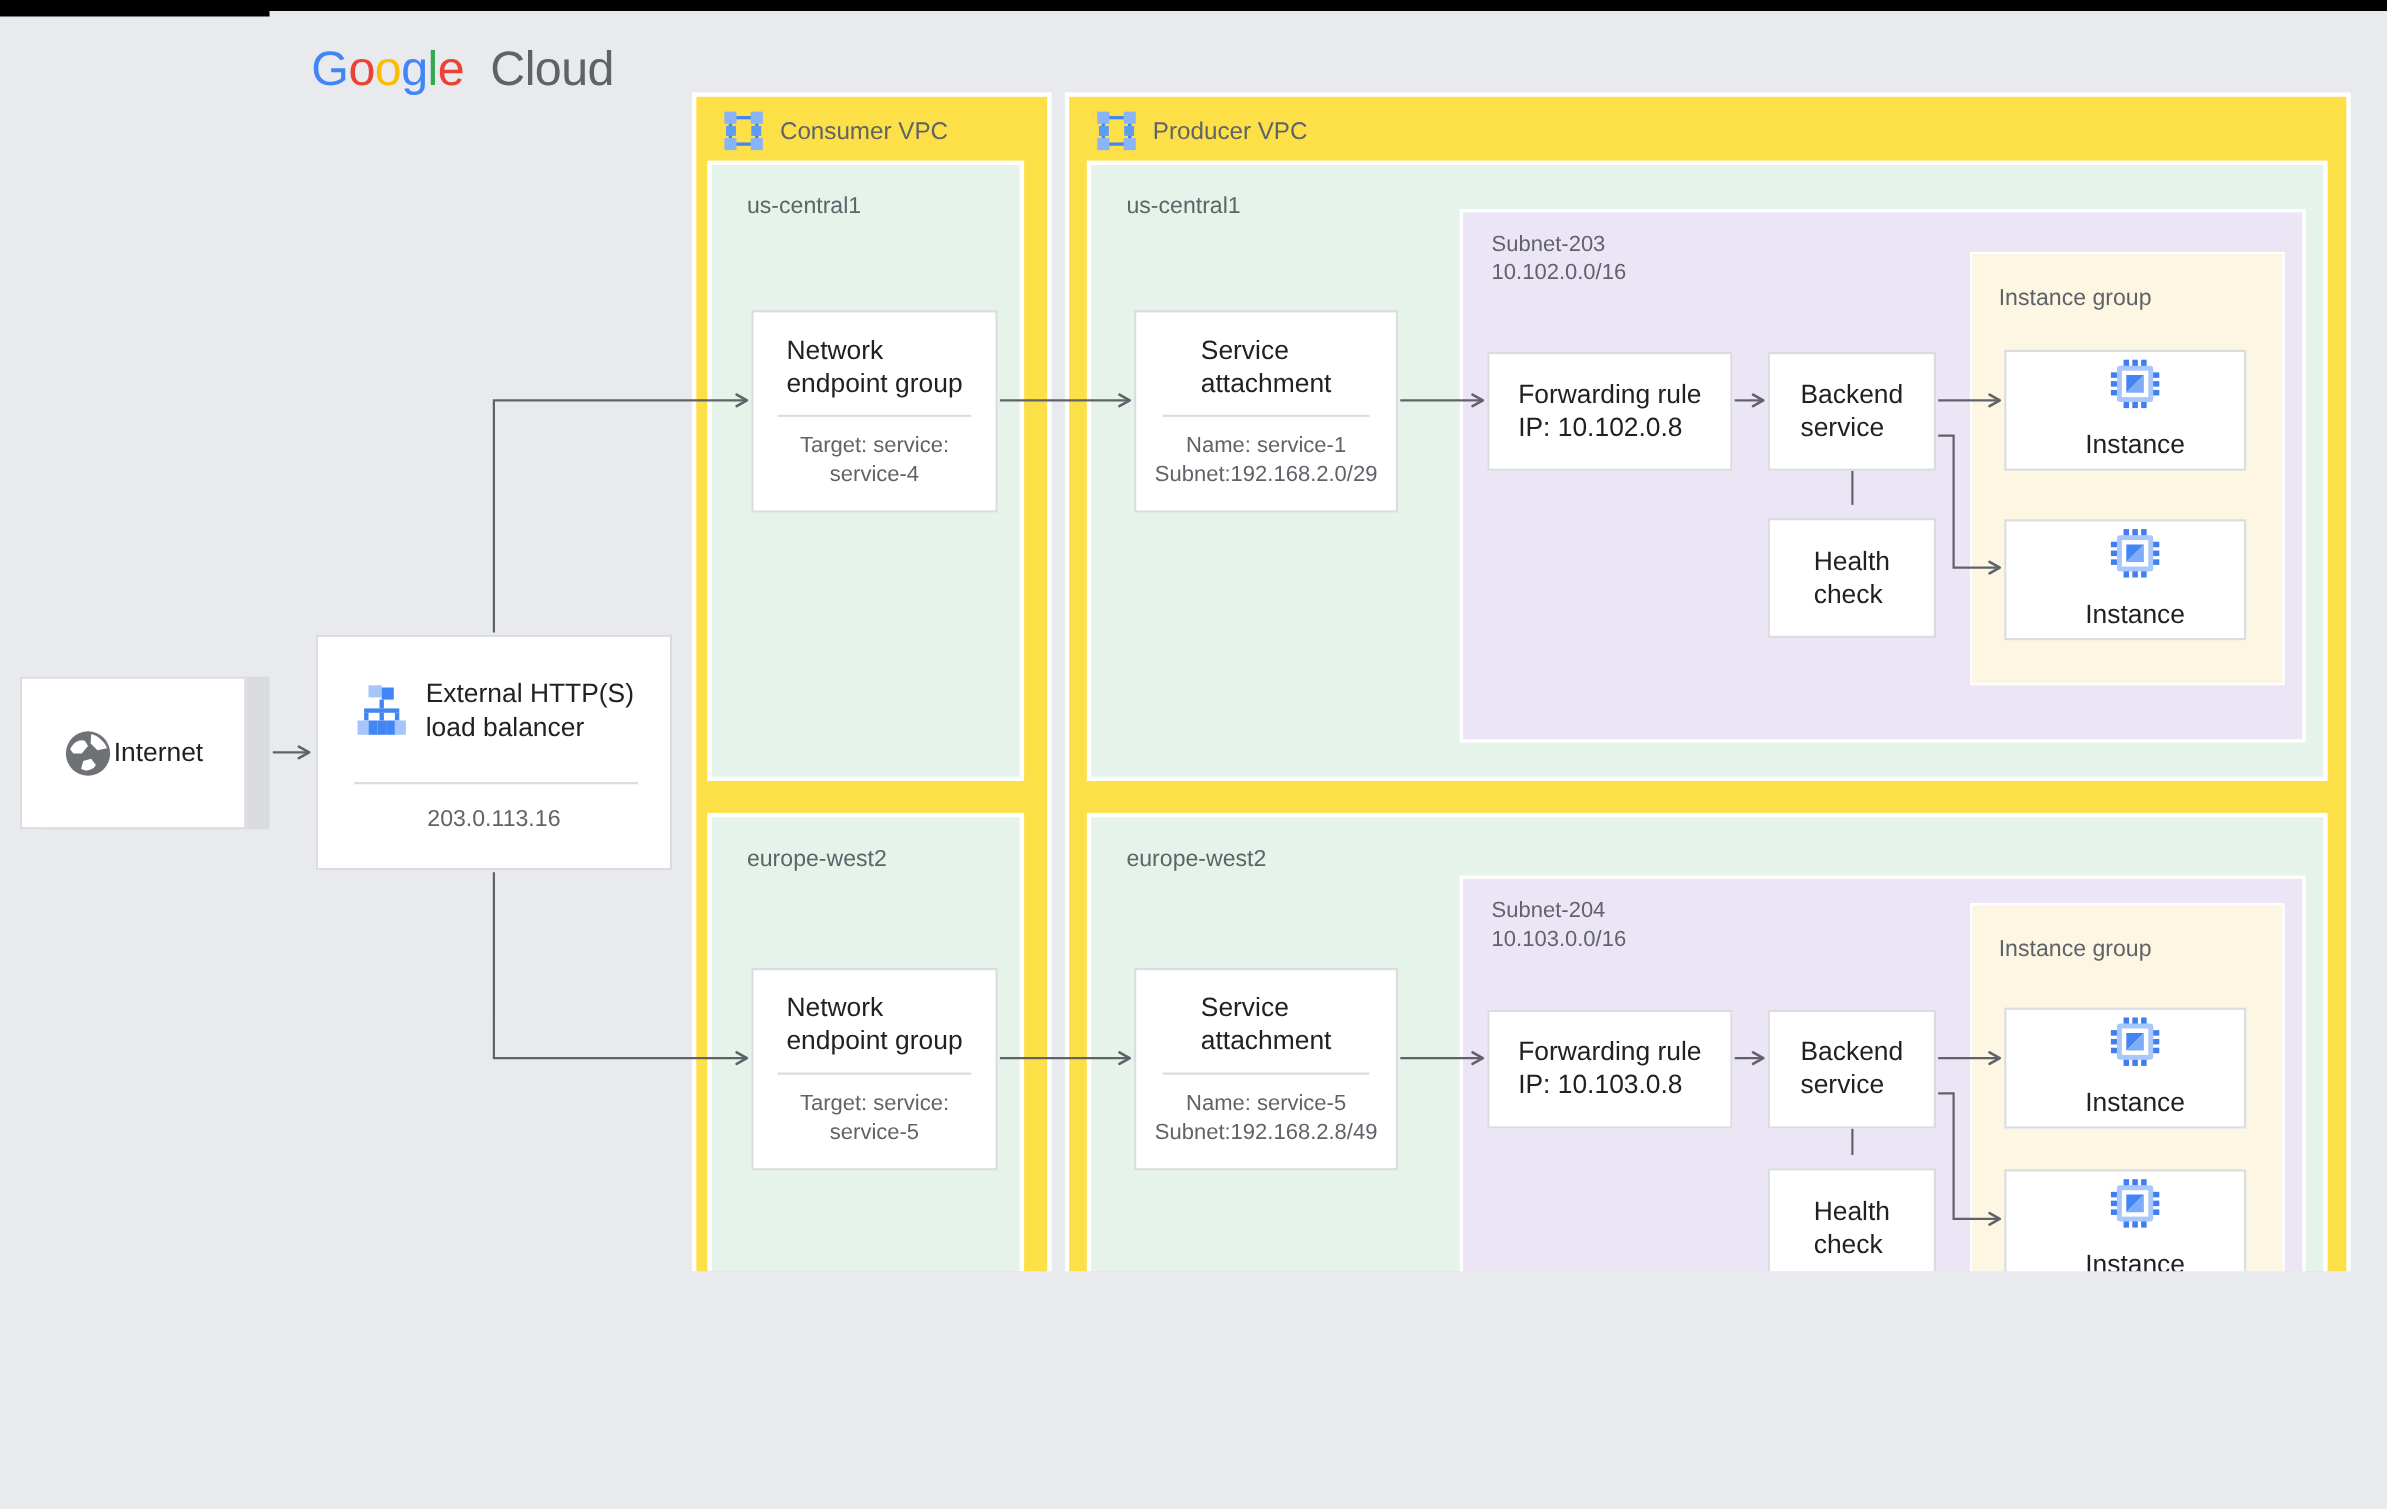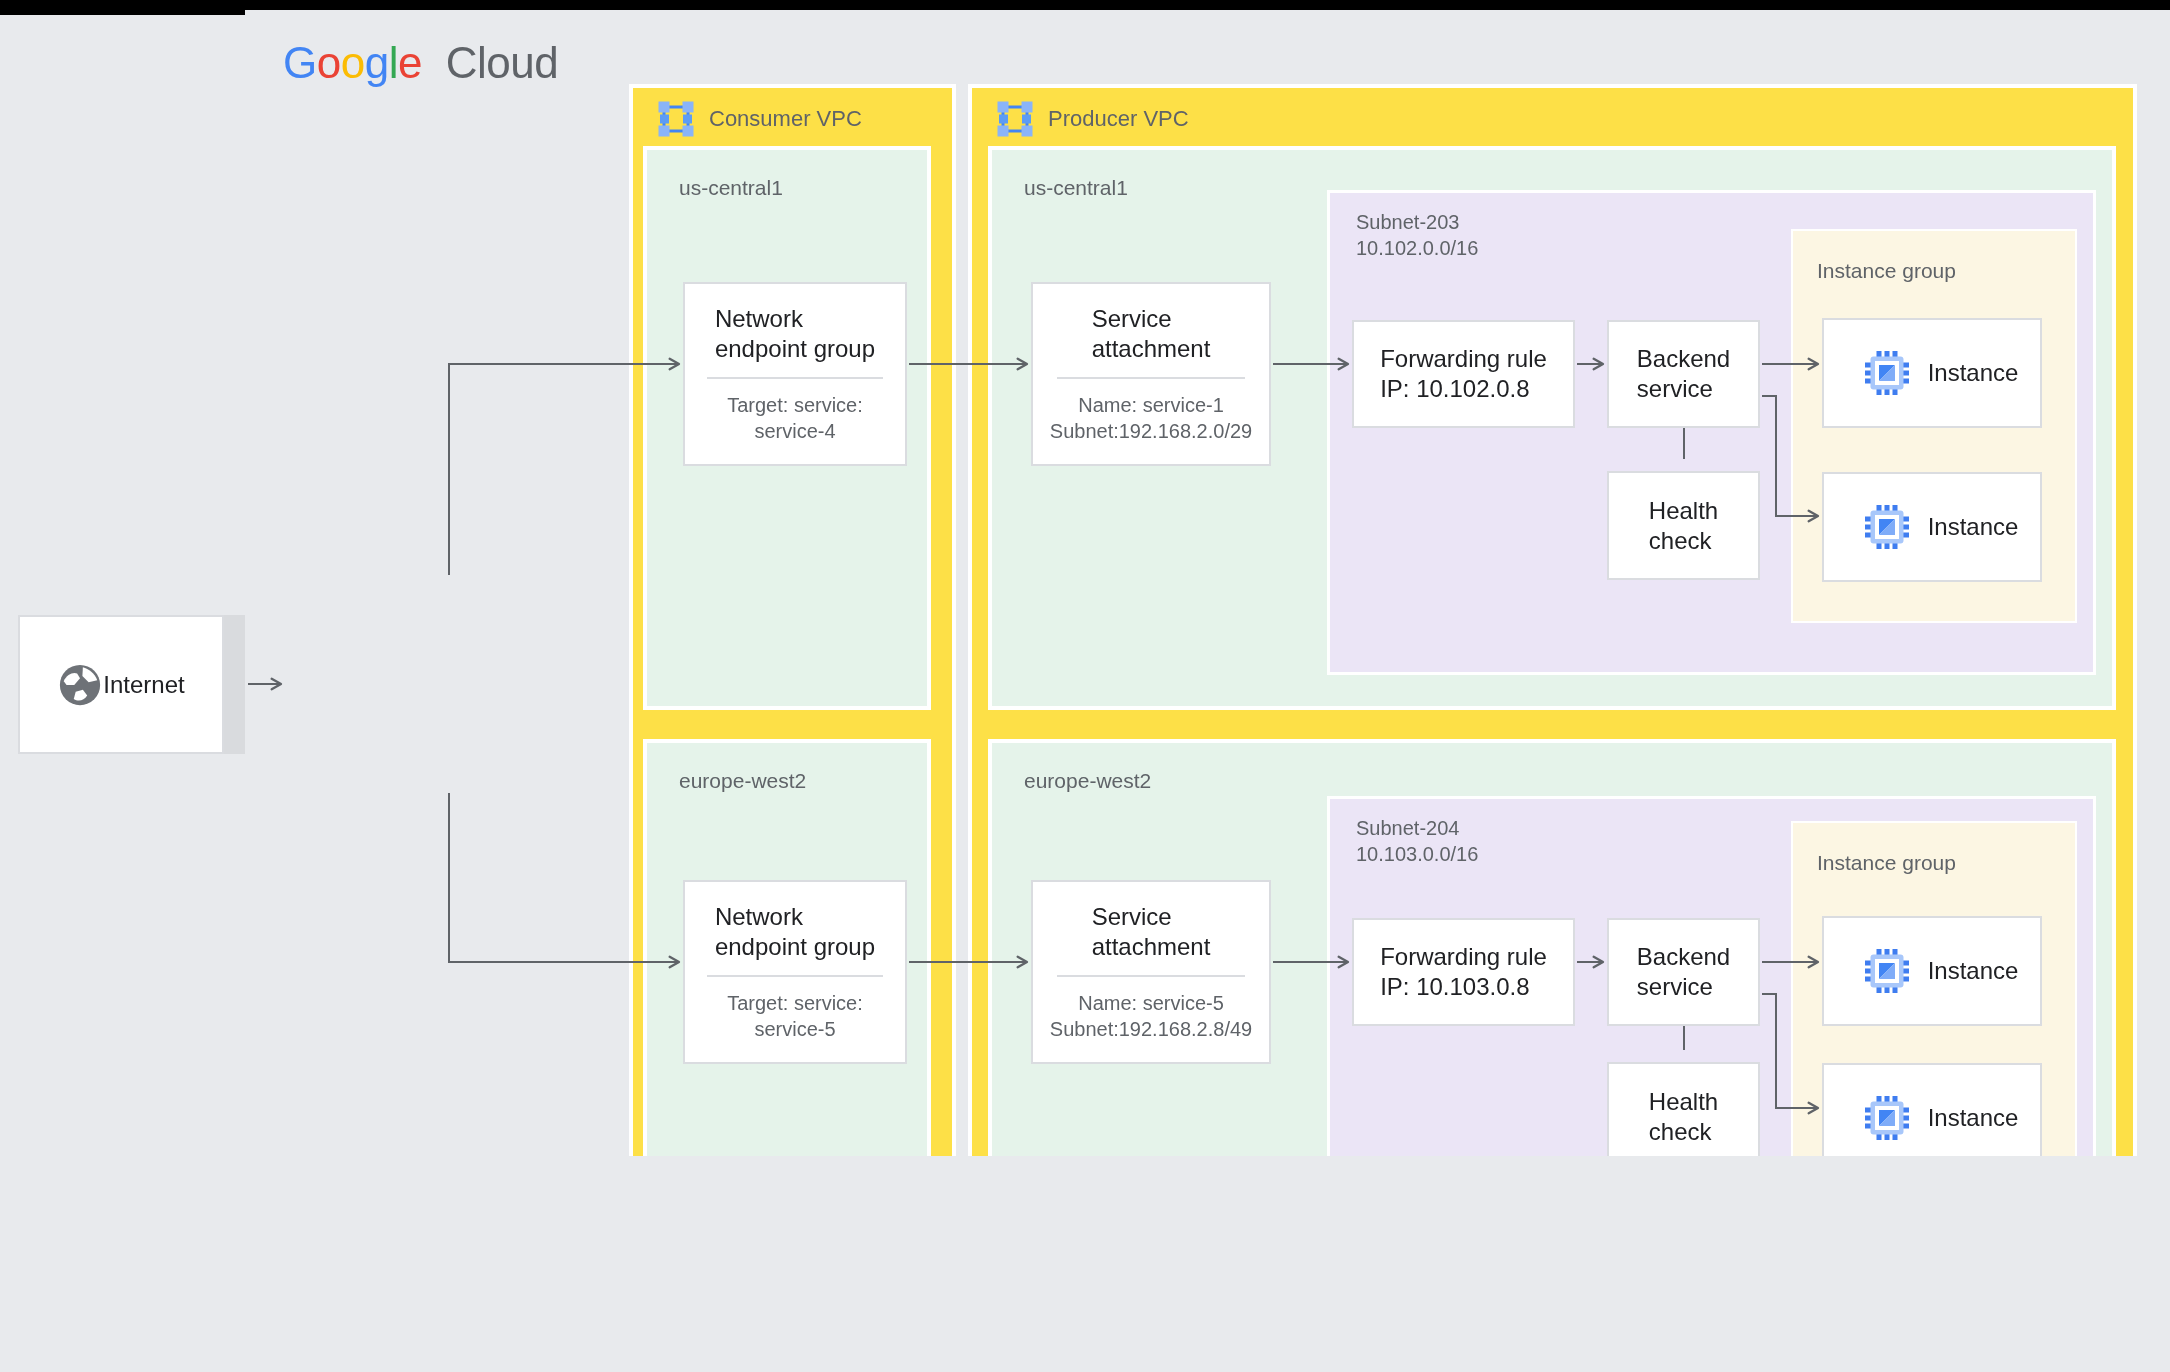--- a/index.html
+++ b/index.html
@@ -25,21 +25,21 @@
   .plabel{position:absolute;font-size:21px;color:#5F6368;white-space:nowrap;}
   .sublabel{position:absolute;font-size:20px;line-height:26px;color:#5F6368;white-space:nowrap;}
 
   
   .box{position:absolute;background:#FFFFFF;border:2px solid #DADCE0;box-sizing:border-box;
        display:flex;flex-direction:column;align-items:center;justify-content:center;z-index:10;}
   .btitle{font-size:24px;line-height:30px;color:#202124;text-align:left;}
   .bsub{font-size:20px;line-height:26px;color:#5F6368;text-align:center;}
   .bdivider{width:80%;height:2px;background:#DADCE0;margin:13px 0;}
 
-  .inst{flex-direction:row;gap:18px;padding-left:18px;}
+  .inst{flex-direction:column;gap:18px;padding-left:18px;}
   .inst .btitle{font-size:24px;}
 
   .inet{flex-direction:row;box-shadow:21px 0 0 0 #D9DBDE;}
   .inet .btitle{font-size:24px;}
 
   .lb-box{display:block;}
   .lb-icon{position:absolute;left:32px;top:40px;}
   .lb-title{position:absolute;left:98px;top:36px;font-size:24px;line-height:31px;color:#202124;}
   .lb-div{position:absolute;left:33px;top:132px;width:258px;height:2px;background:#DADCE0;}
   .lb-ip{position:absolute;left:0;top:154px;width:100%;text-align:center;font-size:21px;color:#5F6368;}
@@ -180,20 +180,28 @@
     </div>
   </div>
 
   <div class="box inet" style="left:18px;top:615px;width:206px;height:139px">
     <svg width="46" height="46" viewBox="0 0 48 48">
         <use href="#sym-globe"></use>
       </svg>
     <span class="btitle">Internet</span>
   </div>
 
+  <div class="box lb-box" style="left:287px;top:577px;width:324px;height:214px">
+    <svg class="lb-icon" width="52" height="52" viewBox="0 0 52 52">
+        <use href="#sym-lb"></use>
+      </svg>
+    <div class="lb-title"><span>External HTTP(S)</span><br><span>load balancer</span></div>
+    <div class="lb-div"></div>
+    <div class="lb-ip">203.0.113.16</div>
+  </div>
 
   <svg class="connectors" width="2170" height="1372" viewBox="0 0 2170 1372">
     <defs>
       <marker id="arr" viewBox="0 0 12 12" refX="10" refY="6" markerWidth="14" markerHeight="14" markerUnits="userSpaceOnUse" orient="auto">
         <path d="M2,1.5 L10,6 L2,10.5" fill="none" stroke="#5F6368" stroke-width="2" stroke-linecap="round" stroke-linejoin="round"></path>
       </marker>
     </defs>
     <g fill="none" stroke="#5F6368" stroke-width="2">
       <path d="M248 684 H281" marker-end="url(#arr)"></path>
       <path d="M449 575 V364 H679" marker-end="url(#arr)"></path>

